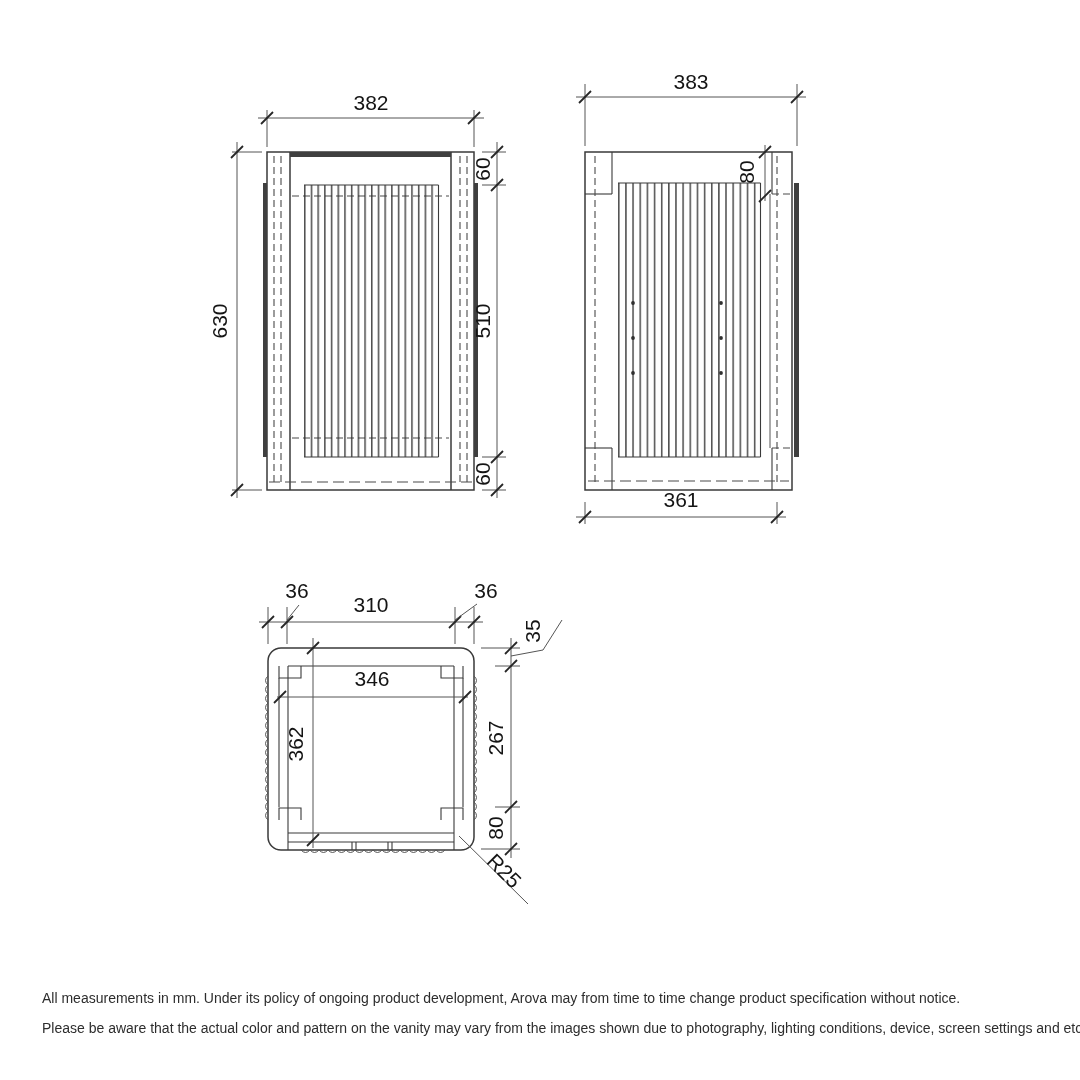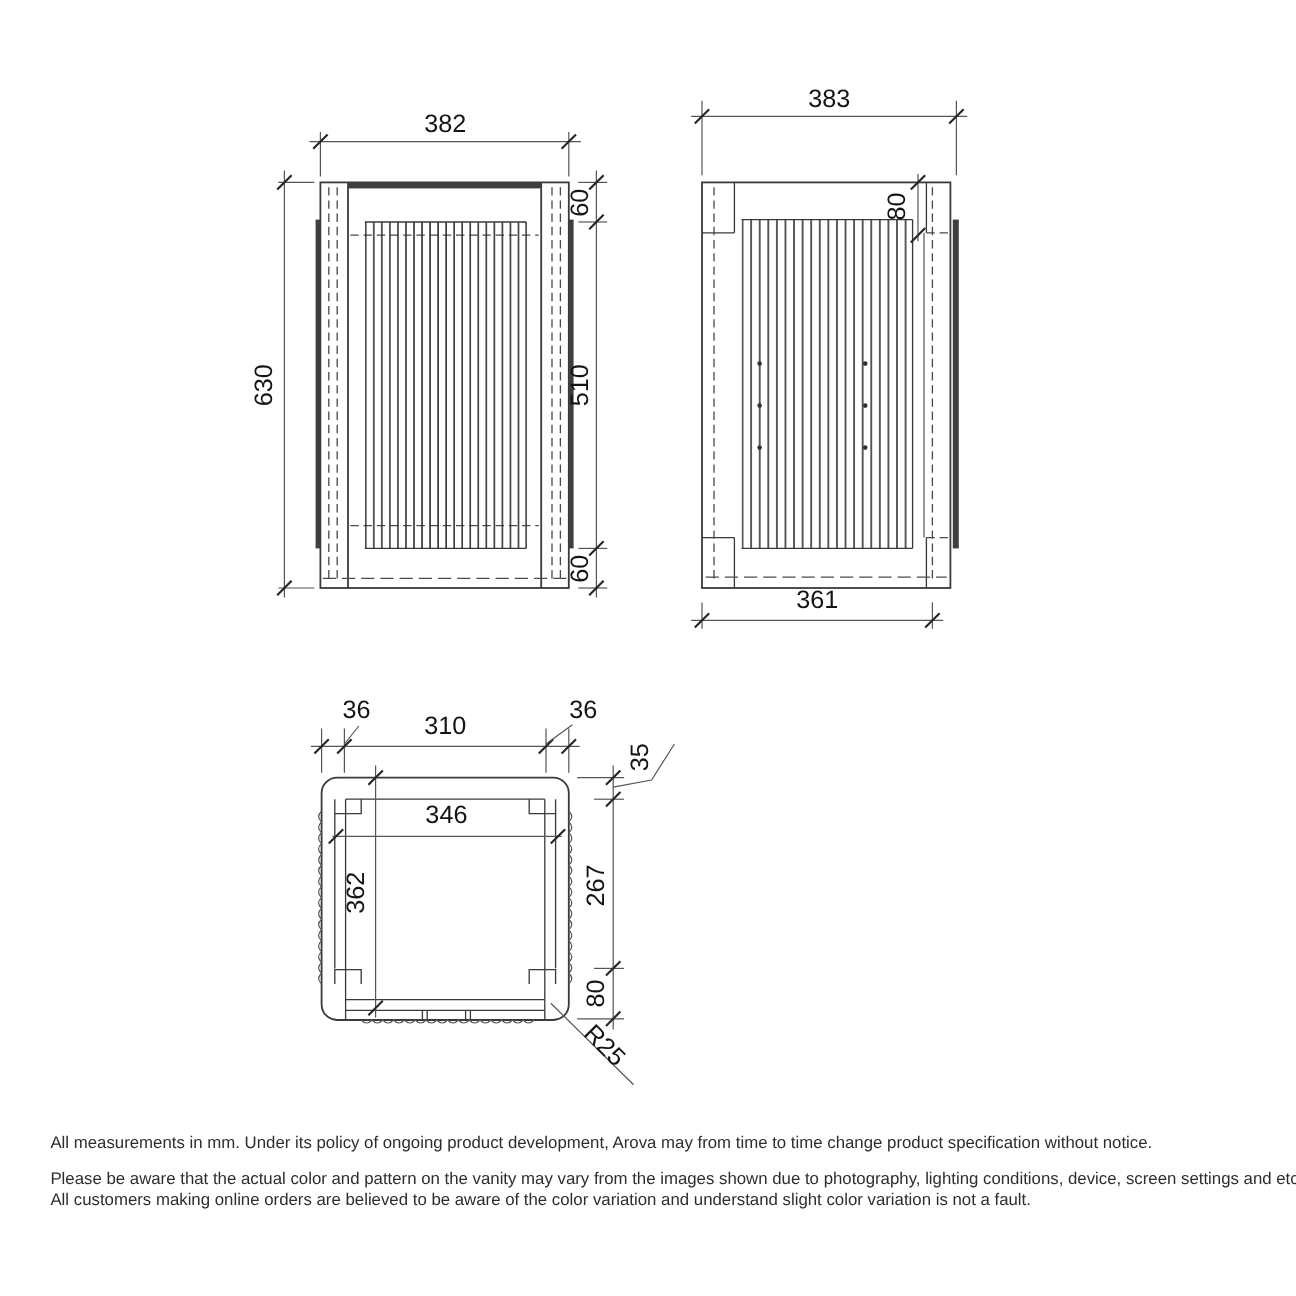--- a/index.html
+++ b/index.html
@@ -9,21 +9,21 @@
   .ln{stroke:#3a3a3a;stroke-width:1.5;fill:none;}
   .md{stroke:#3a3a3a;stroke-width:1.1;fill:none;}
   .lt{stroke:#555555;stroke-width:1;fill:none;}
   .dash{stroke:#4a4a4a;stroke-width:1.1;stroke-dasharray:7 4;fill:none;}
   .dashL{stroke:#4a4a4a;stroke-width:1.1;stroke-dasharray:11 5;fill:none;}
   .tick{stroke:#262626;stroke-width:1.8;}
   .dark{fill:#3f3f3f;stroke:none;}
   .dot{fill:#303030;stroke:none;}
   .dim{font:21px "Liberation Sans",sans-serif;fill:#141414;text-anchor:middle;}
   
-  .footer{position:absolute;left:42px;top:944px;width:1030px;color:#2d2d2d;
+  .footer{position:absolute;left:42px;top:990px;width:1030px;color:#2d2d2d;
           font-size:14px;line-height:17.5px;white-space:nowrap;}
   .footer .p2{margin-top:12px;}
 </style>
 </head>
 <body>
 
 <div class="canvas">
 
 <svg width="1080" height="945" viewBox="0 0 1080 945">
   <defs>
@@ -241,17 +241,16 @@
     </g>
   </g>
 </svg>
 
   <div class="footer">
     <div class="p1">
       <div>All measurements in mm. Under its policy of ongoing product development, Arova may from time to time change product specification without notice.</div>
     </div>
     <div class="p2">
       <div>Please be aware that the actual color and pattern on the vanity may vary from the images shown due to photography, lighting conditions, device, screen settings and etc.</div>
-      <div>All customers making online orders are believed to be aware of the color variation and understand slight color variation is not a fault.</div>
     </div>
   </div>
 
 </div>
 
 </body></html>

